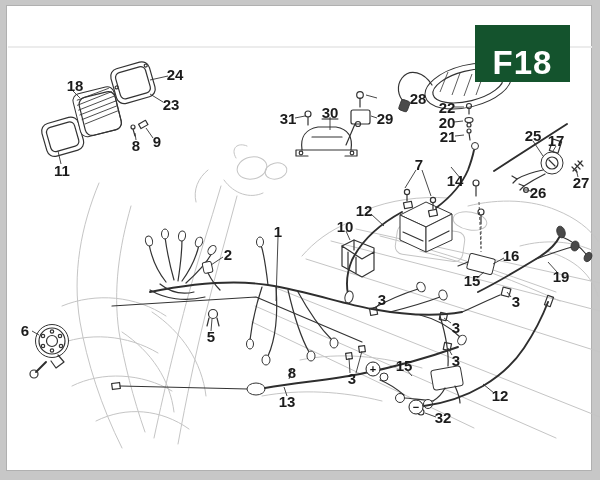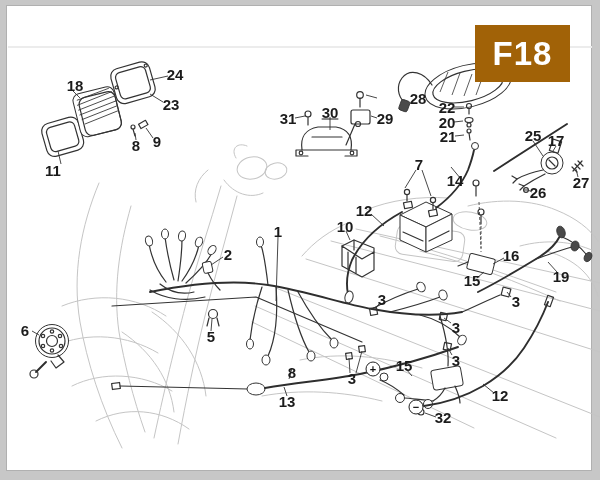--- a/index.html
+++ b/index.html
@@ -365,21 +365,21 @@
     <line x1="436" y1="417" x2="425" y2="413"></line>
   </g>
 </svg>
 
 <div id="callouts">
     <span class="callout" style="left: 175px; top: 74px;">24</span>
     <span class="callout" style="left: 171px; top: 104px;">23</span>
     <span class="callout" style="left: 68px; top: 85px; margin-left: 7px;">18</span>
     <span class="callout" style="left: 157px; top: 141px;">9</span>
     <span class="callout" style="left: 136px; top: 145px;">8</span>
-    <span class="callout" style="left: 53px; top: 170px;">11</span>
+    <span class="callout" style="left: 62px; top: 170px;">11</span>
     <span class="callout" style="left: 288px; top: 118px;">31</span>
     <span class="callout" style="left: 330px; top: 112px; text-decoration: underline;">30</span>
     <span class="callout" style="left: 403px; top: 98px; margin-left: 15px;">28</span>
     <span class="callout" style="left: 385px; top: 118px;">29</span>
     <span class="callout" style="left: 447px; top: 107px; text-align: right;">22</span>
     <span class="callout" style="left: 447px; top: 122px;">20</span>
     <span class="callout" style="left: 448px; top: 136px;">21</span>
     <span class="callout" style="left: 533px; top: 135px;">25</span>
     <span class="callout" style="left: 556px; top: 140px; text-align: right;">17</span>
     <span class="callout" style="left: 581px; top: 182px;">27</span>
@@ -402,15 +402,15 @@
     <span class="callout" style="left: 25px; top: 330px;">6</span>
     <span class="callout" style="left: 211px; top: 336px;">5</span>
     <span class="callout" style="left: 292px; top: 372px;">8</span>
     <span class="callout" style="left: 287px; top: 401px;">13</span>
     <span class="callout" style="left: 500px; top: 395px;">12</span>
     <span class="callout" style="left: 443px; top: 417px;">32</span>
     <span class="polarity" style="left: 373px; top: 369px;">+</span>
     <span class="polarity" style="left: 416px; top: 407px;">−</span>
   </div>
 
-<div class="figbox" style="background: #a16207;">
+<div class="figbox" style="background: #14532d; align-items: flex-end;">
   <span>F18</span>
 </div>
 
 </body></html>

